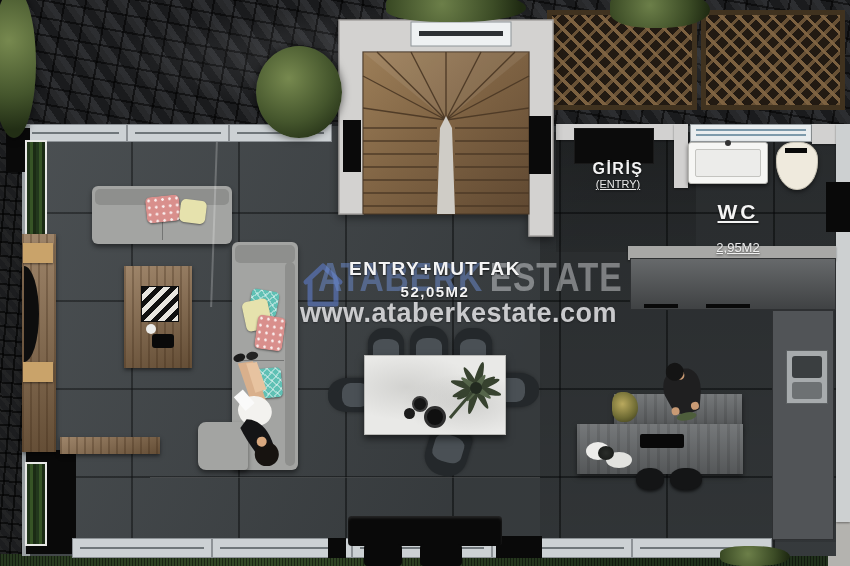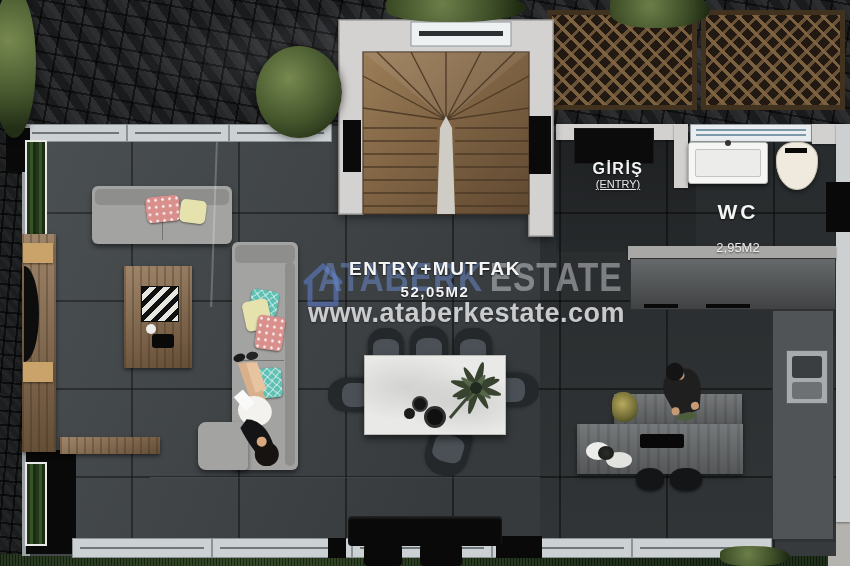--- a/index.html
+++ b/index.html
@@ -294,28 +294,28 @@
 
   <div class="abs glassline" style="left:213px;top:142px;width:2px;height:165px;transform:rotate(2deg);"></div>
   <div class="abs glassline" style="left:150px;top:477px;width:390px;height:1px;opacity:.7;"></div>
 
   <svg class="abs" style="left:300px;top:260px;z-index:40;" width="46" height="50" viewBox="0 0 46 50">
     <path d="M6,22 L23,6 L40,22 M10,19 V44 H36 V19" stroke="rgba(96,130,215,.55)" stroke-width="5" fill="none" stroke-linejoin="round" stroke-linecap="round"></path>
   </svg>
   <div class="ghost" style="left:318px;top:256px;">
     <span class="g1">ATABERK</span><span class="g2">ESTATE</span>
   </div>
-  <div class="site" style="left:308px;top:298px;">www.ataberkestate.com</div>
+  <div class="site" style="left:300px;top:298px;">www.ataberkestate.com</div>
 
   <div class="lbl" style="left:335px;top:258px;width:200px;">
     <div class="t1" style="font-size:19px;">ENTRY+MUTFAK</div>
     <div class="t1" style="font-size:15px;margin-top:3px;">52,05M2</div>
   </div>
   <div class="lbl" style="left:570px;top:160px;width:96px;">
     <div class="t1" style="font-size:16px;">GİRİŞ</div>
     <div class="t2" style="font-size:11px;text-decoration:underline;">(ENTRY)</div>
   </div>
-  <div class="lbl" style="left:690px;top:200px;width:96px;">
+  <div class="lbl" style="left:690px;top:200px;width:96px;text-decoration:underline;">
     <div class="t1" style="font-size:21px;letter-spacing:3px;">WC</div>
     <div class="t2" style="font-size:13px;margin-top:16px;">2,95M2</div>
   </div>
 
 </div>
 
 </body></html>

